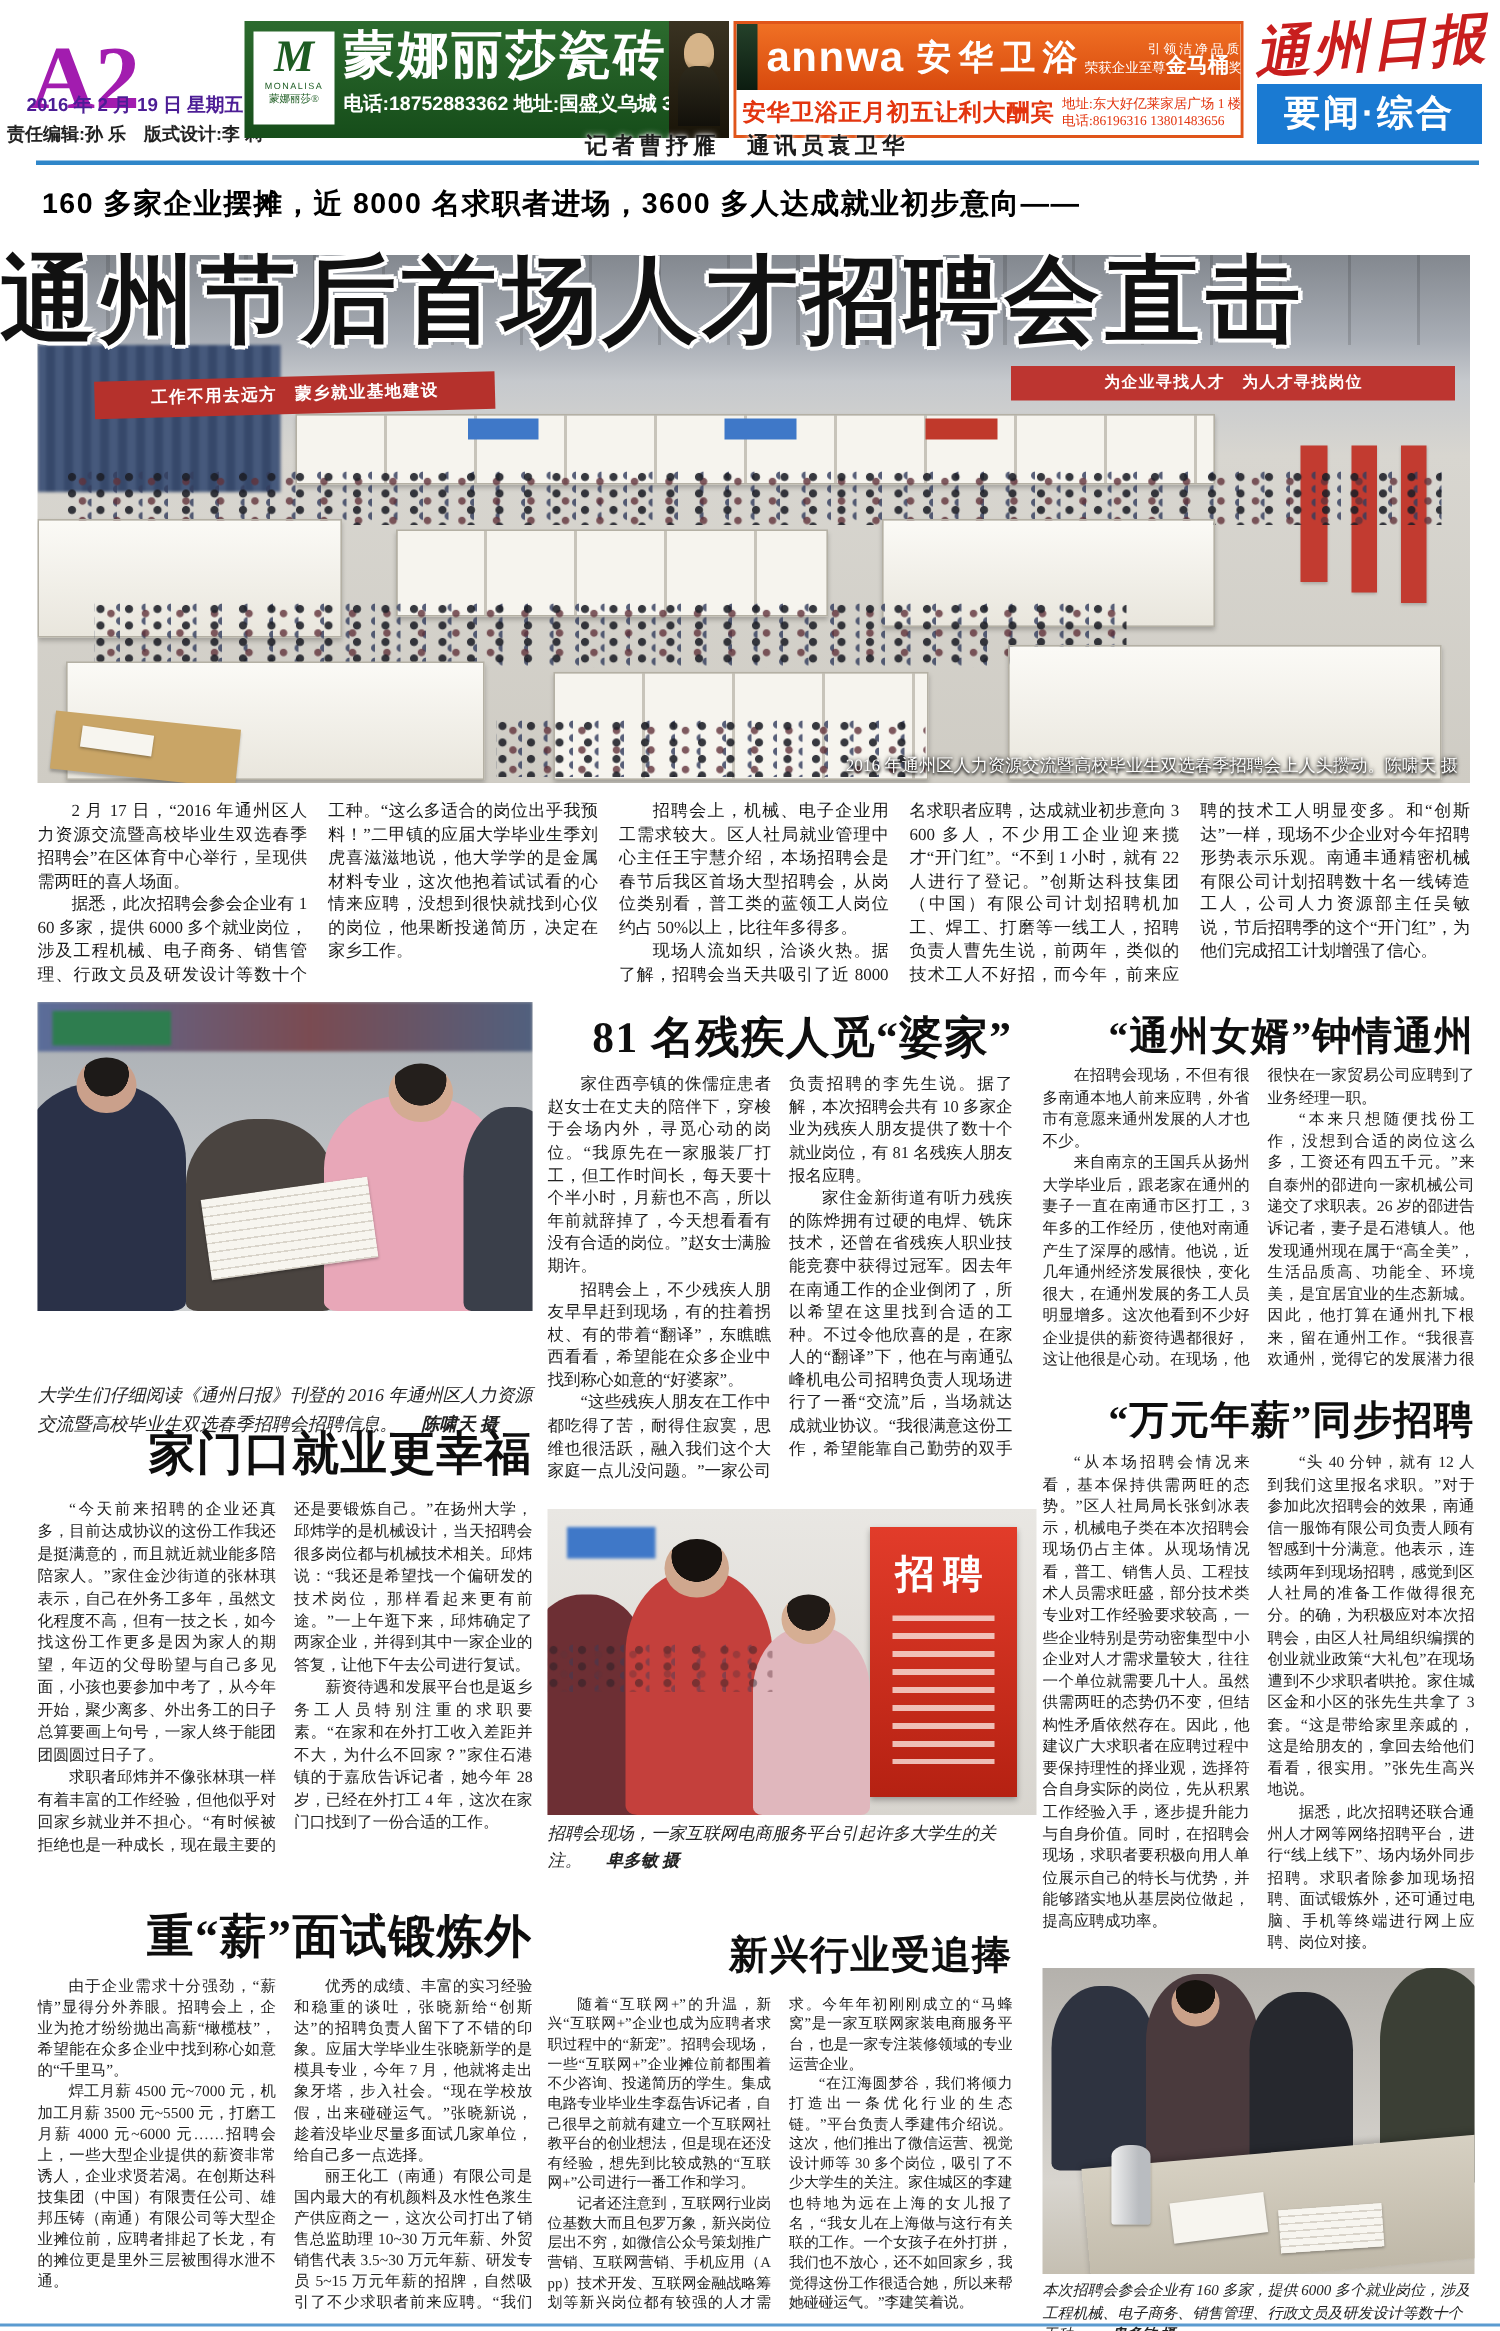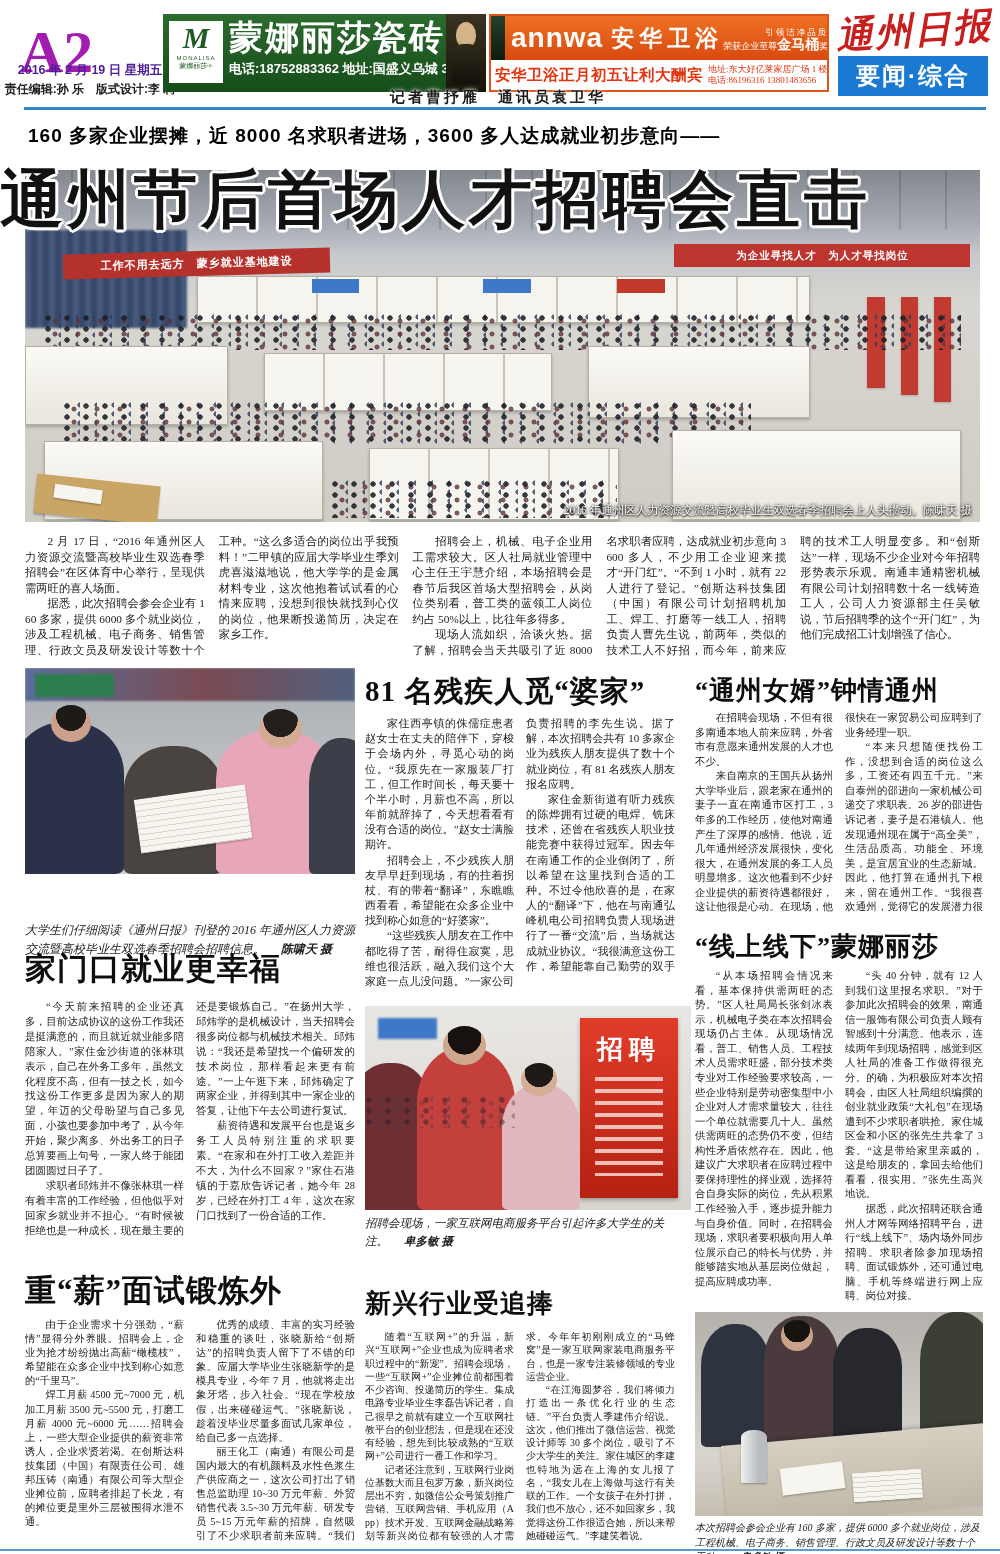--- a/index.html
+++ b/index.html
@@ -87,21 +87,21 @@
   .byline{position:absolute;top:88px;left:390px;z-index:6;font-weight:bold;font-size:15px;color:#1c1c1c;
     letter-spacing:3px;text-shadow:0 0 4px rgba(255,255,255,.9),0 0 2px rgba(255,255,255,.9);}
   .lead-cap{position:absolute;bottom:4px;right:8px;z-index:5;color:#fff;font-size:11.5px;
     text-shadow:0 1px 2px #000,0 0 3px #000;}
 
   .lead-text{position:absolute;top:534px;left:25px;width:955px;height:130px;
     column-count:5;column-gap:14px;font-size:11.3px;line-height:1.38;text-align:justify;overflow:hidden;word-break:break-all;}
   .lead-text p,.art-text p{margin:0;text-indent:2em;}
 
   
-  .h2{position:absolute;text-align:left;font-family:"Liberation Serif","DejaVu Serif",serif;
+  .h2{position:absolute;text-align:right;font-family:"Liberation Serif","DejaVu Serif",serif;
     font-weight:bold;color:#0e0e0e;white-space:nowrap;letter-spacing:1px;}
   .art-text{position:absolute;column-count:2;column-gap:12px;text-align:justify;overflow:hidden;word-break:break-all;color:#222;}
 
   .cap{position:absolute;font-style:italic;color:#222;line-height:1.55;}
   .credit{font-weight:bold;margin-left:16px;white-space:nowrap;}
 
   .title-home{top:948px;left:25px;width:330px;font-size:31px;}
   .text-home{top:1000px;left:25px;width:330px;height:250px;font-size:10.5px;line-height:1.42;}
   .title-salary{top:1270px;left:25px;width:330px;font-size:31px;}
   .text-salary{top:1318px;left:25px;width:330px;height:228px;font-size:10.3px;line-height:1.37;}
@@ -285,21 +285,21 @@
 
   </div>
 
   <div class="h2 title-son">“通州女婿”钟情通州</div>
   <div class="art-text text-son">
     <p>在招聘会现场，不但有很多南通本地人前来应聘，外省市有意愿来通州发展的人才也不少。</p>
     <p>来自南京的王国兵从扬州大学毕业后，跟老家在通州的妻子一直在南通市区打工，3 年多的工作经历，使他对南通产生了深厚的感情。他说，近几年通州经济发展很快，变化很大，在通州发展的务工人员明显增多。这次他看到不少好企业提供的薪资待遇都很好，这让他很是心动。在现场，他很快在一家贸易公司应聘到了业务经理一职。</p>
     <p>“本来只想随便找份工作，没想到合适的岗位这么多，工资还有四五千元。”来自泰州的邵进向一家机械公司递交了求职表。26 岁的邵进告诉记者，妻子是石港镇人。他发现通州现在属于“高全美”，生活品质高、功能全、环境美，是宜居宜业的生态新城。因此，他打算在通州扎下根来，留在通州工作。“我很喜欢通州，觉得它的发展潜力很大。今天的招聘专场，我看了几家大型企业的招聘信息，感觉还不错，想等到去企业最后面试后再定夺。”邵进说。</p>
   </div>
 
-  <div class="h2 title-online">“线上线下”蒙娜丽莎</div>
+  <div class="h2 title-online">“万元年薪”同步招聘</div>
   <div class="art-text text-online">
     <p>“从本场招聘会情况来看，基本保持供需两旺的态势。”区人社局局长张剑冰表示，机械电子类在本次招聘会现场仍占主体。从现场情况看，普工、销售人员、工程技术人员需求旺盛，部分技术类专业对工作经验要求较高，一些企业特别是劳动密集型中小企业对人才需求量较大，往往一个单位就需要几十人。虽然供需两旺的态势仍不变，但结构性矛盾依然存在。因此，他建议广大求职者在应聘过程中要保持理性的择业观，选择符合自身实际的岗位，先从积累工作经验入手，逐步提升能力与自身价值。同时，在招聘会现场，求职者要积极向用人单位展示自己的特长与优势，并能够踏实地从基层岗位做起，提高应聘成功率。</p>
     <p>“头 40 分钟，就有 12 人到我们这里报名求职。”对于参加此次招聘会的效果，南通信一服饰有限公司负责人顾有智感到十分满意。他表示，连续两年到现场招聘，感觉到区人社局的准备工作做得很充分。的确，为积极应对本次招聘会，由区人社局组织编撰的创业就业政策“大礼包”在现场遭到不少求职者哄抢。家住城区金和小区的张先生共拿了 3 套。“这是带给家里亲戚的，这是给朋友的，拿回去给他们看看，很实用。”张先生高兴地说。</p>
     <p>据悉，此次招聘还联合通州人才网等网络招聘平台，进行“线上线下”、场内场外同步招聘。求职者除参加现场招聘、面试锻炼外，还可通过电脑、手机等终端进行网上应聘、岗位对接。</p>
 
   </div>
 
   <div class="photo photo-bottom">
     <div class="fig" style="left:2%;top:6%;width:24%;height:60%;background:#2e3340;"></div>
     <div class="fig" style="left:24%;top:2%;width:26%;height:64%;background:#4a3a3d;"></div>

